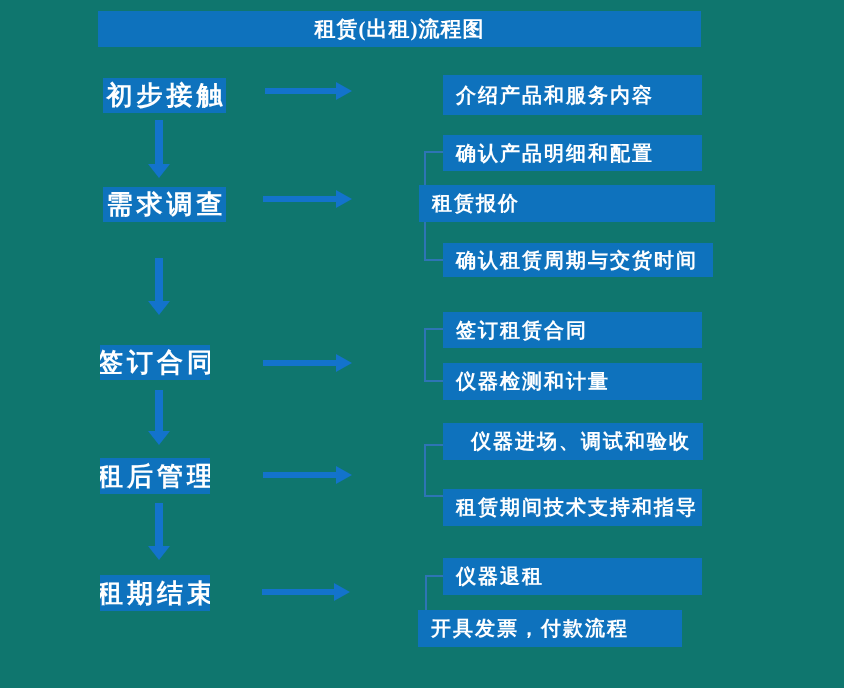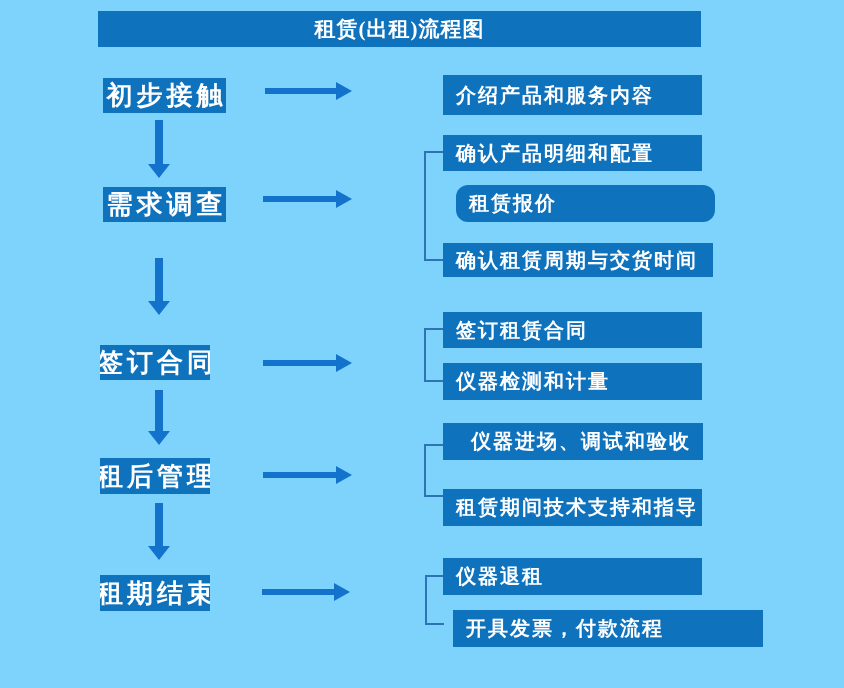--- a/index.html
+++ b/index.html
@@ -4,21 +4,21 @@
 <style>
   :root{
     --box-blue:#0E72BD;
     --arrow-blue:#1373CC;
     --bracket-blue:#2E74B5;
     --text-white:#FFFFFF;
   }
   *{margin:0;padding:0;box-sizing:border-box;}
   html,body{width:844px;height:688px;background:#FFFFFF;overflow:hidden;}
   body{font-family:"Liberation Serif","DejaVu Serif",serif;}
-  .canvas{position:relative;width:844px;height:688px;background:#7dd3fc;}
+  .canvas{position:relative;width:844px;height:688px;background:#0f766e;}
 
   .bluebox{
     position:absolute;
     background:var(--box-blue);
     color:var(--text-white);
     font-weight:bold;
     display:flex;
     align-items:center;
     white-space:nowrap;
     overflow:hidden;
@@ -119,25 +119,25 @@
   <div class="harrow" style="left:262px;top:589px;width:72px;"></div>
 
   <div class="bracket" style="left:424px;top:151px;height:110px;"></div>
   <div class="bracket" style="left:424px;top:328px;height:54px;"></div>
   <div class="bracket" style="left:424px;top:444px;height:53px;"></div>
   <div class="bracket" style="left:425px;top:575px;height:50px;"></div>
 
   <div class="bluebox detail" style="left:443px;top:75px;width:259px;height:40px;">介绍产品和服务内容</div>
 
   <div class="bluebox detail" style="left:443px;top:135px;width:259px;height:36px;">确认产品明细和配置</div>
-  <div class="bluebox detail" style="left:456px;top:185px;width:259px;height:37px;border-radius:12px;">租赁报价</div>
+  <div class="bluebox detail" style="left:419px;top:185px;width:296px;height:37px;">租赁报价</div>
   <div class="bluebox detail" style="left:443px;top:243px;width:270px;height:34px;">确认租赁周期与交货时间</div>
 
   <div class="bluebox detail" style="left:443px;top:312px;width:259px;height:36px;">签订租赁合同</div>
   <div class="bluebox detail" style="left:443px;top:363px;width:259px;height:37px;">仪器检测和计量</div>
 
   <div class="bluebox detail" style="left:443px;top:423px;width:260px;height:37px;padding-left:28px;">仪器进场、调试和验收</div>
   <div class="bluebox detail" style="left:443px;top:489px;width:259px;height:37px;">租赁期间技术支持和指导</div>
 
   <div class="bluebox detail" style="left:443px;top:558px;width:259px;height:37px;">仪器退租</div>
-  <div class="bluebox detail" style="left:453px;top:610px;width:310px;height:37px;">开具发票，付款流程</div>
+  <div class="bluebox detail" style="left:418px;top:610px;width:264px;height:37px;">开具发票，付款流程</div>
 
 </div>
 
 </body></html>

